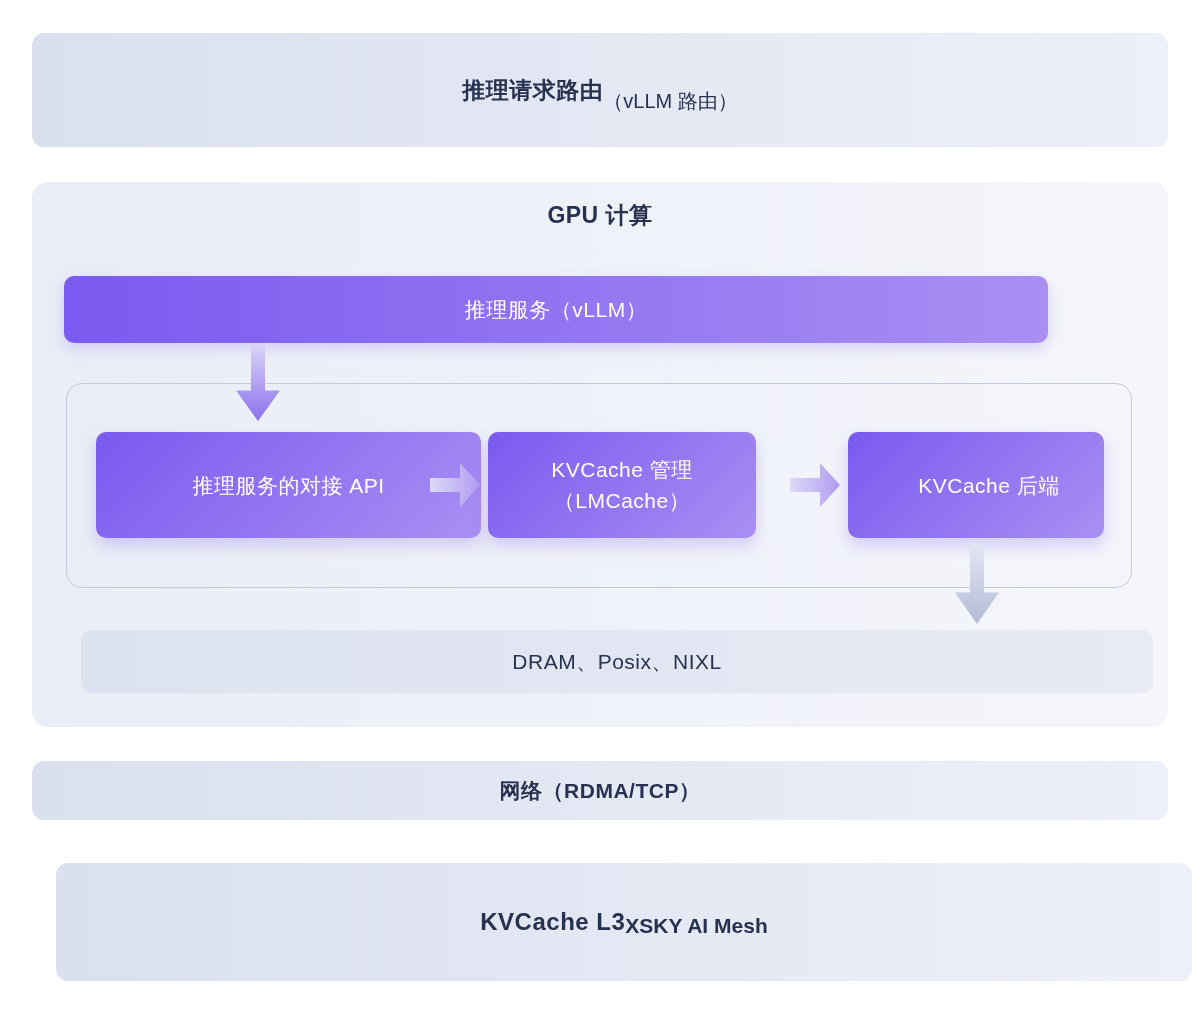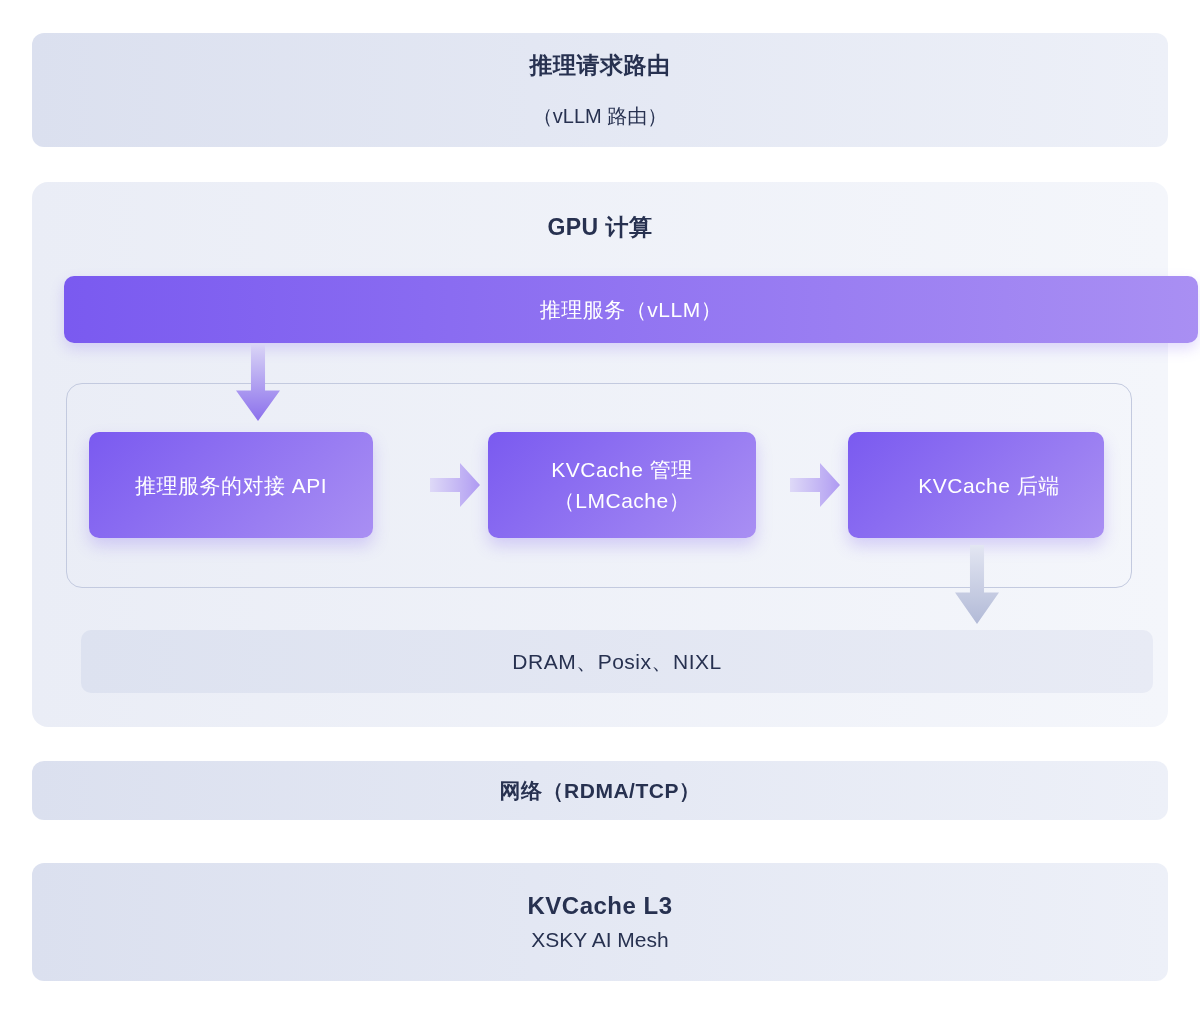--- a/index.html
+++ b/index.html
@@ -36,21 +36,21 @@
   }
 
   
   .panel {
     position: absolute;
     left: 32px;
     width: 1136px;
     border-radius: 12px;
     background: linear-gradient(90deg, var(--panel-start), var(--panel-end));
     display: flex;
-    flex-direction: column;
+    flex-direction: row;
     align-items: center;
     justify-content: center;
   }
   .panel-title {
     font-size: 23px;
     font-weight: 700;
     letter-spacing: 0.5px;
     color: var(--text-dark);
   }
   .panel-subtitle {
@@ -68,33 +68,33 @@
     position: absolute;
     left: 32px;
     top: 182px;
     width: 1136px;
     height: 545px;
     border-radius: 16px;
     background: linear-gradient(90deg, var(--gpu-bg-start), var(--gpu-bg-end));
   }
   #gpu-title {
     position: absolute;
-    top: 30px;
+    top: 18px;
     left: 0;
     width: 100%;
     text-align: center;
     font-size: 23px;
     font-weight: 700;
     letter-spacing: 0.5px;
   }
   #inference-service-bar {
     position: absolute;
     left: 32px;
     top: 94px;
-    width: 1134px;
+    width: 984px;
     height: 67px;
     border-radius: 10px;
     background: linear-gradient(90deg, var(--accent-purple-start), var(--accent-purple-end));
     color: #ffffff;
     font-size: 21px;
     font-weight: 500;
     letter-spacing: 0.5px;
     display: flex;
     align-items: center;
     justify-content: center;
@@ -125,21 +125,21 @@
     letter-spacing: 0.5px;
     display: flex;
     flex-direction: column;
     align-items: center;
     justify-content: center;
     text-align: center;
     line-height: 31px;
     box-shadow: 0 8px 16px rgba(122, 90, 240, 0.25);
     z-index: 2;
   }
-  #pipeline-node-api { left: 57px; width: 284px; }
+  #pipeline-node-api { left: 64px; width: 385px; }
   #pipeline-node-lmcache { left: 456px; width: 268px; }
   #pipeline-node-backend { left: 816px; width: 256px; padding-left: 26px; }
 
   
   .arrow-down {
     position: absolute;
     width: 44px;
     height: 76px;
     clip-path: polygon(34% 0, 66% 0, 66% 60%, 100% 60%, 50% 100%, 0 60%, 34% 60%);
     z-index: 3;
@@ -183,23 +183,23 @@
     display: flex;
     align-items: center;
     justify-content: center;
   }
 
   
   #network-bar { top: 761px; height: 59px; }
   #network-bar .panel-title { font-size: 21px; font-weight: 600; }
 
   
-  #kvcache-l3-box { top: 863px; height: 118px; }
+  #kvcache-l3-box { top: 863px; height: 118px; margin-left: 24px; }
   #kvcache-l3-box .panel-title { font-size: 24px; }
-  #kvcache-l3-box .panel-subtitle { font-size: 21px; font-weight: 400; margin-top: 8px; }
+  #kvcache-l3-box .panel-subtitle { font-size: 21px; font-weight: 700; margin-top: 8px; }
 </style>
 </head>
 <body>
 
 <div id="canvas">
 
   <div class="panel" id="router-box">
     <div class="panel-title">推理请求路由</div>
     <div class="panel-subtitle">（vLLM 路由）</div>
   </div>

